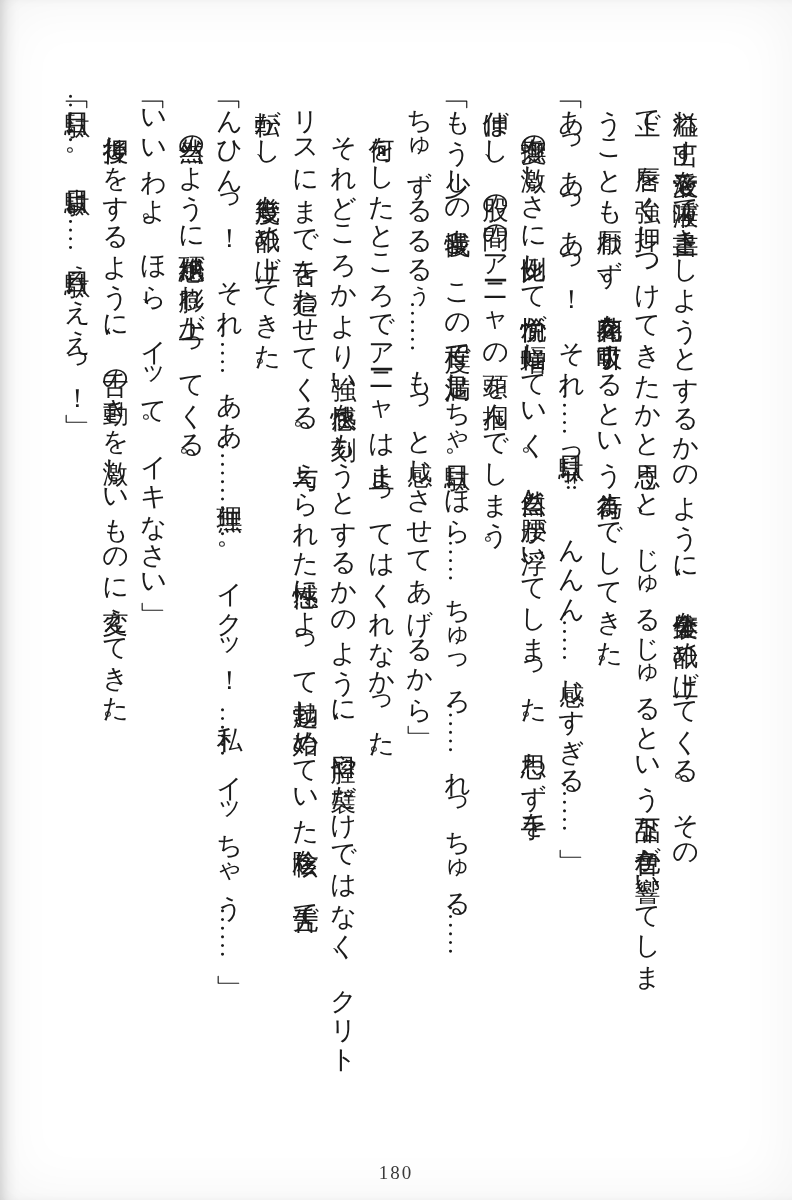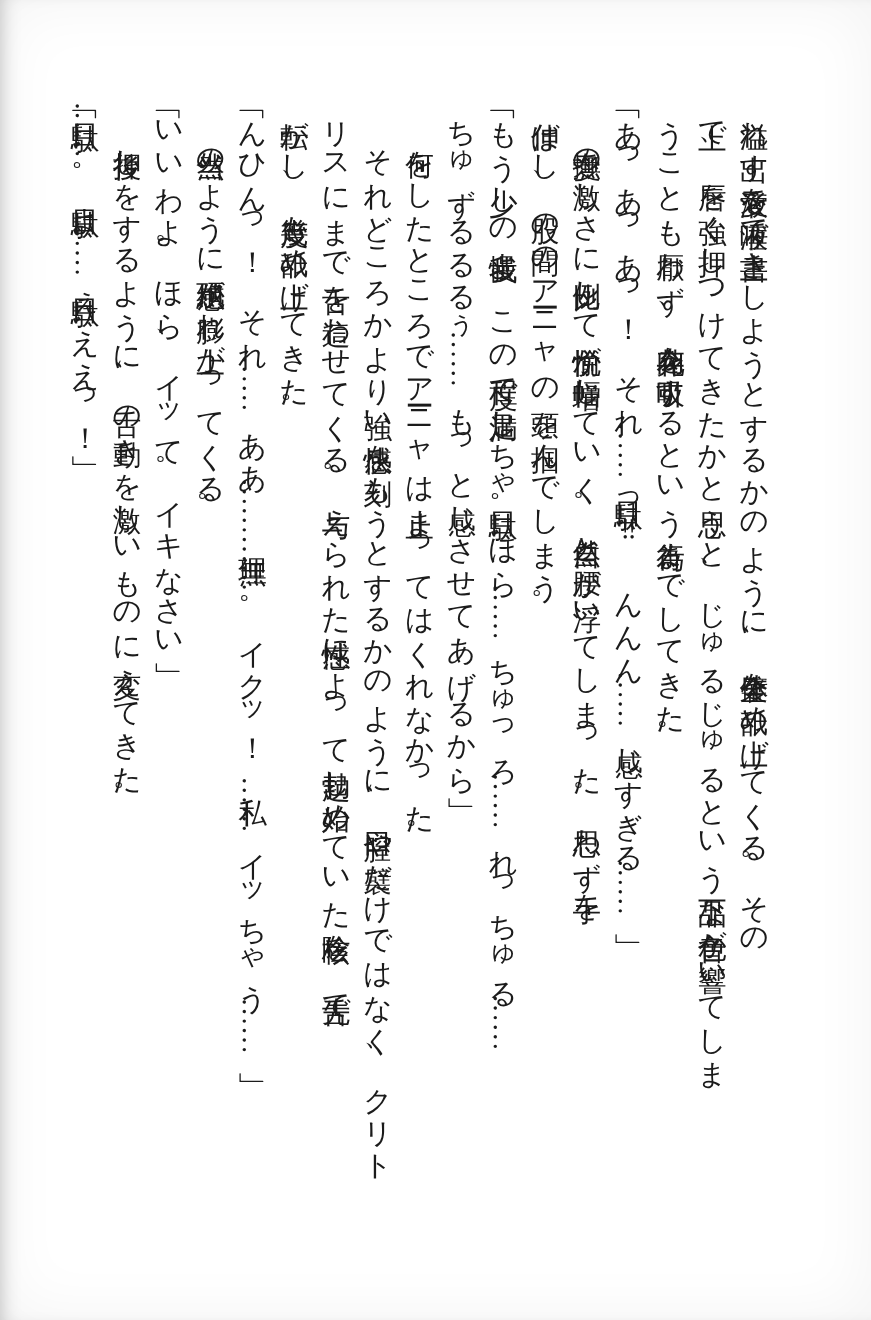--- a/index.html
+++ b/index.html
@@ -62,13 +62,14 @@
       <div class="tline indent">何をしたところでアーニャは止まってはくれなかった。</div>
       <div class="tline indent">それどころかより強い快感を刻もうとするかのように、膣口や襞だけではなく、クリト</div>
       <div class="tline">リスにまで舌を這わせてくる。与えられた性感によって勃起し始めていた陰核を、舌先で</div>
       <div class="tline">転がし、幾度も舐め上げてきた。</div>
       <div class="tline">「んひんっ！　それ……ああ……無理……。イクッ！　私……イッちゃう……」</div>
       <div class="tline indent">当然のように絶頂感が膨れ上がってくる。</div>
       <div class="tline">「いいわよ。ほら、イッて。イキなさい」</div>
       <div class="tline indent">後押しをするように、舌の動きを激しいものに変えてきた。</div>
       <div class="tline">「駄目……。駄目よ……駄目ぇええっ！」</div>
     </div>
+  <div class="page-number">180</div>
 </div>
 
 </body></html>

